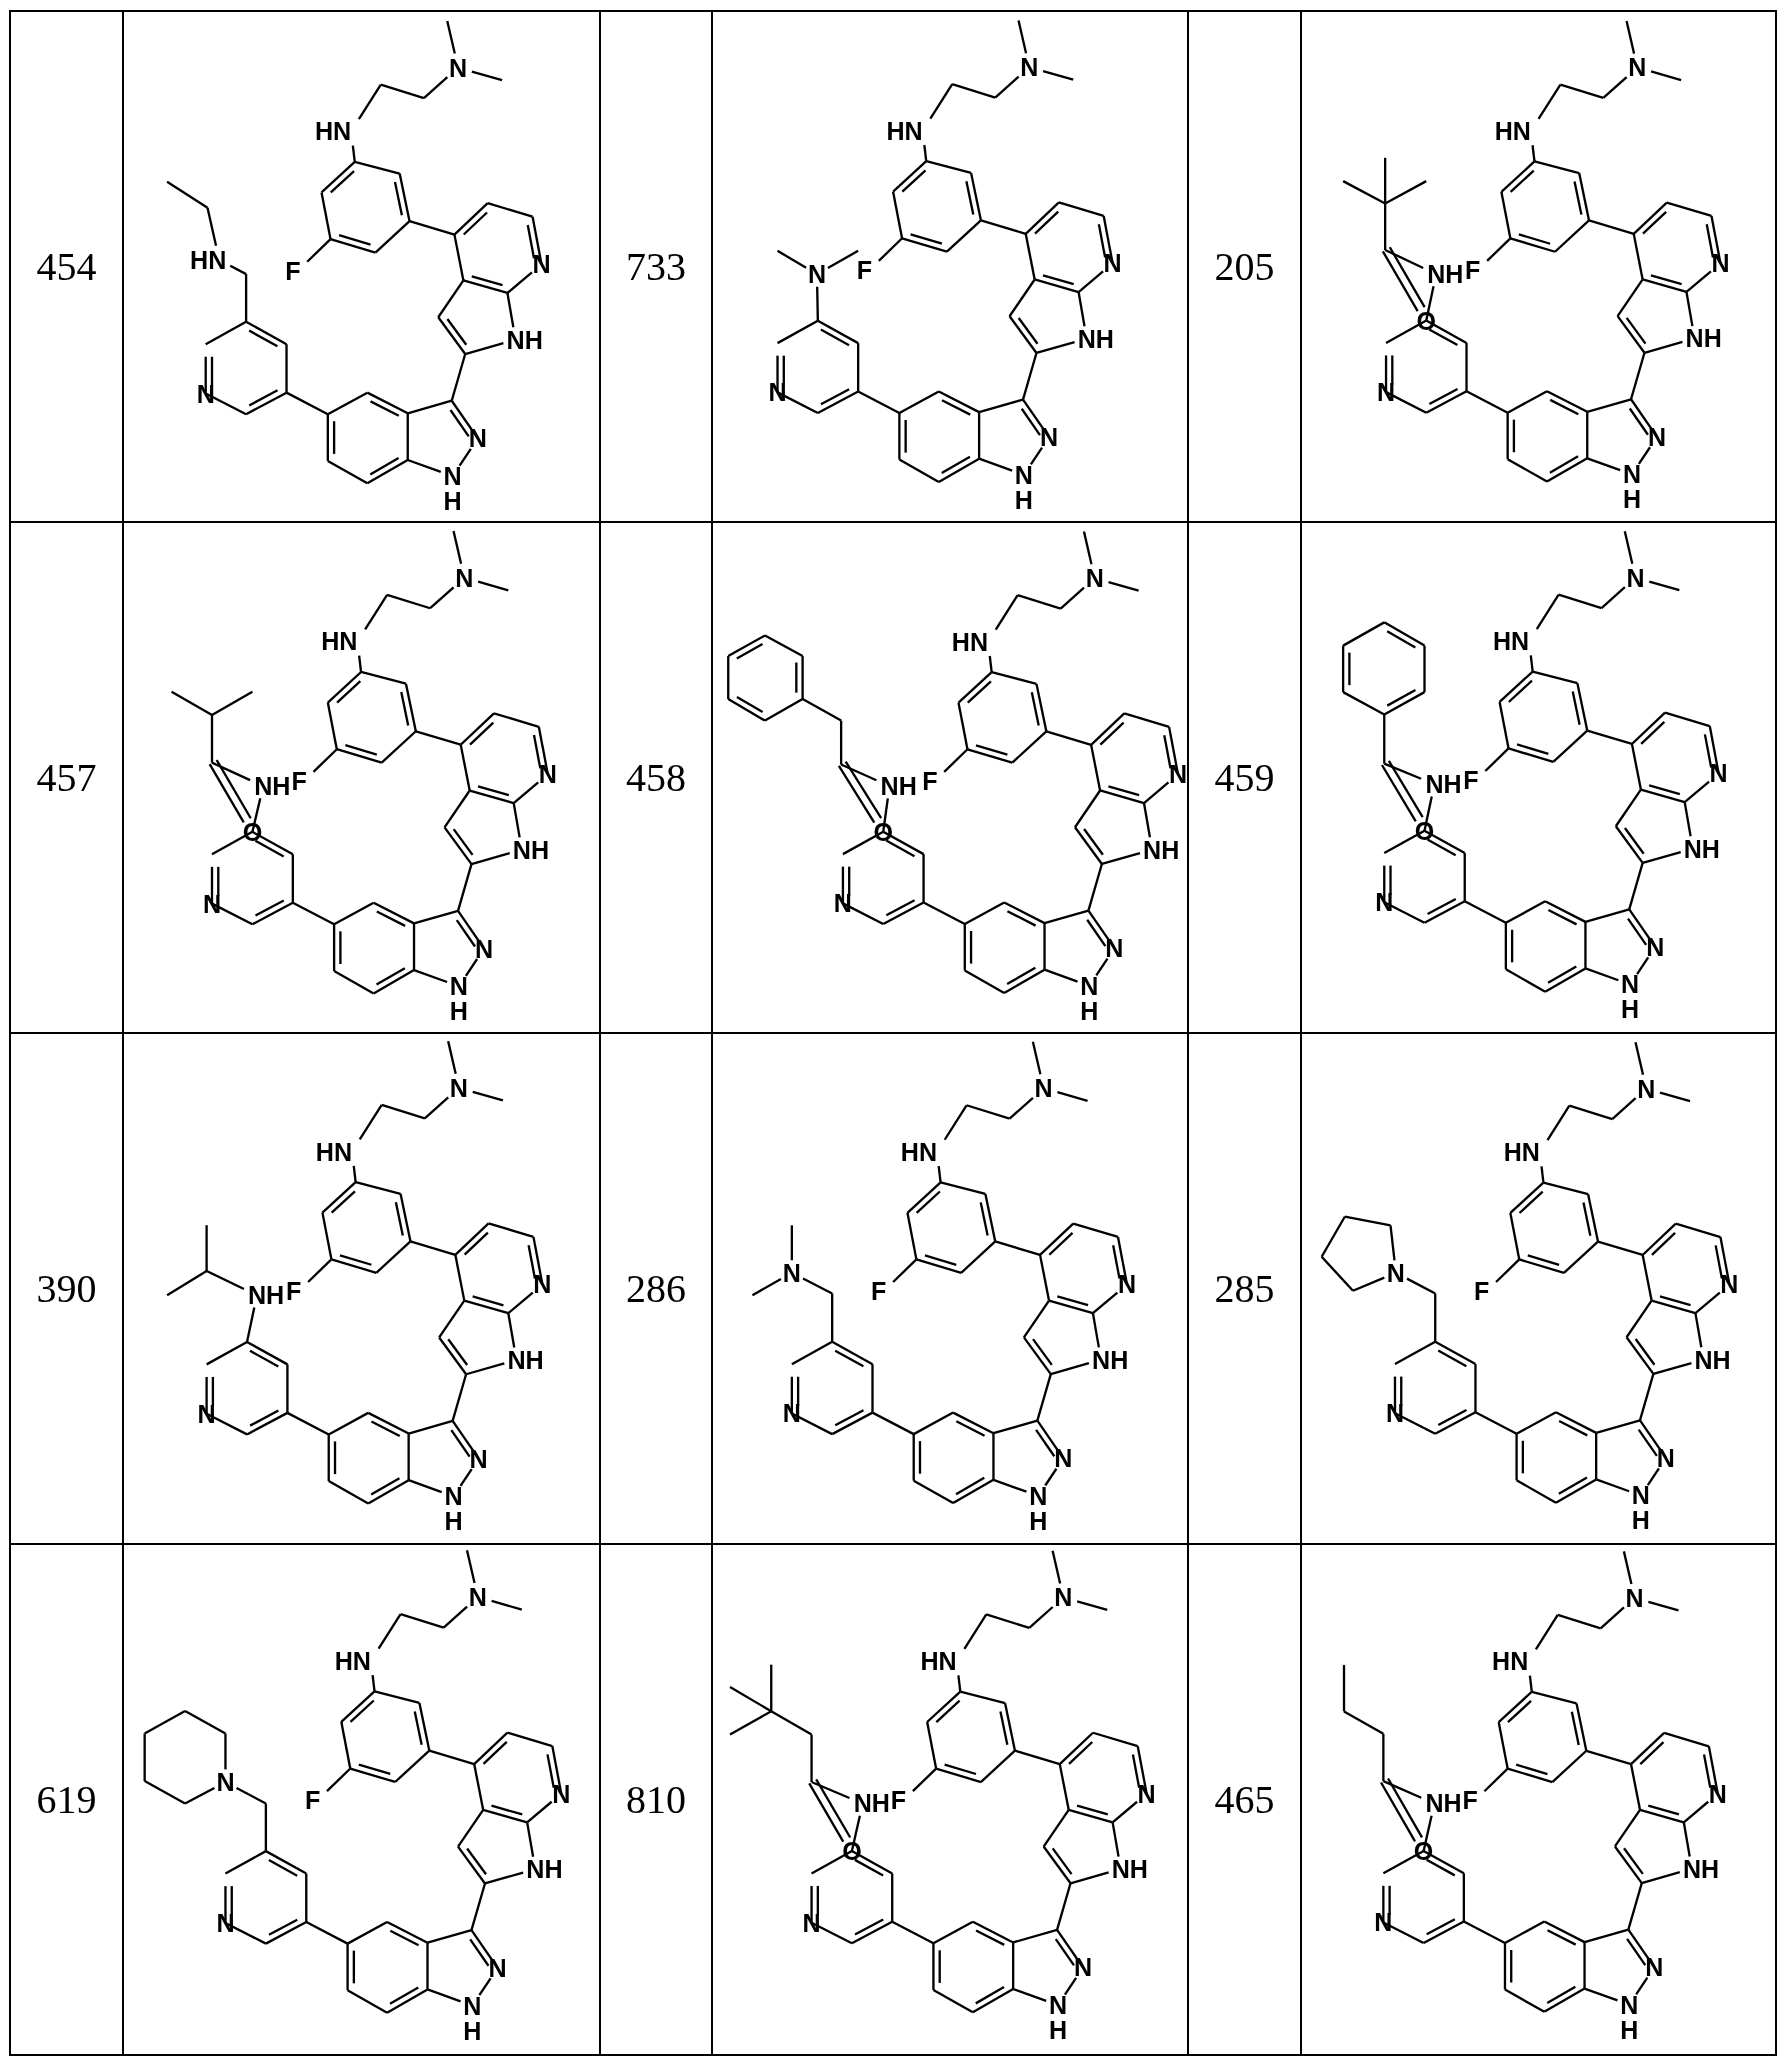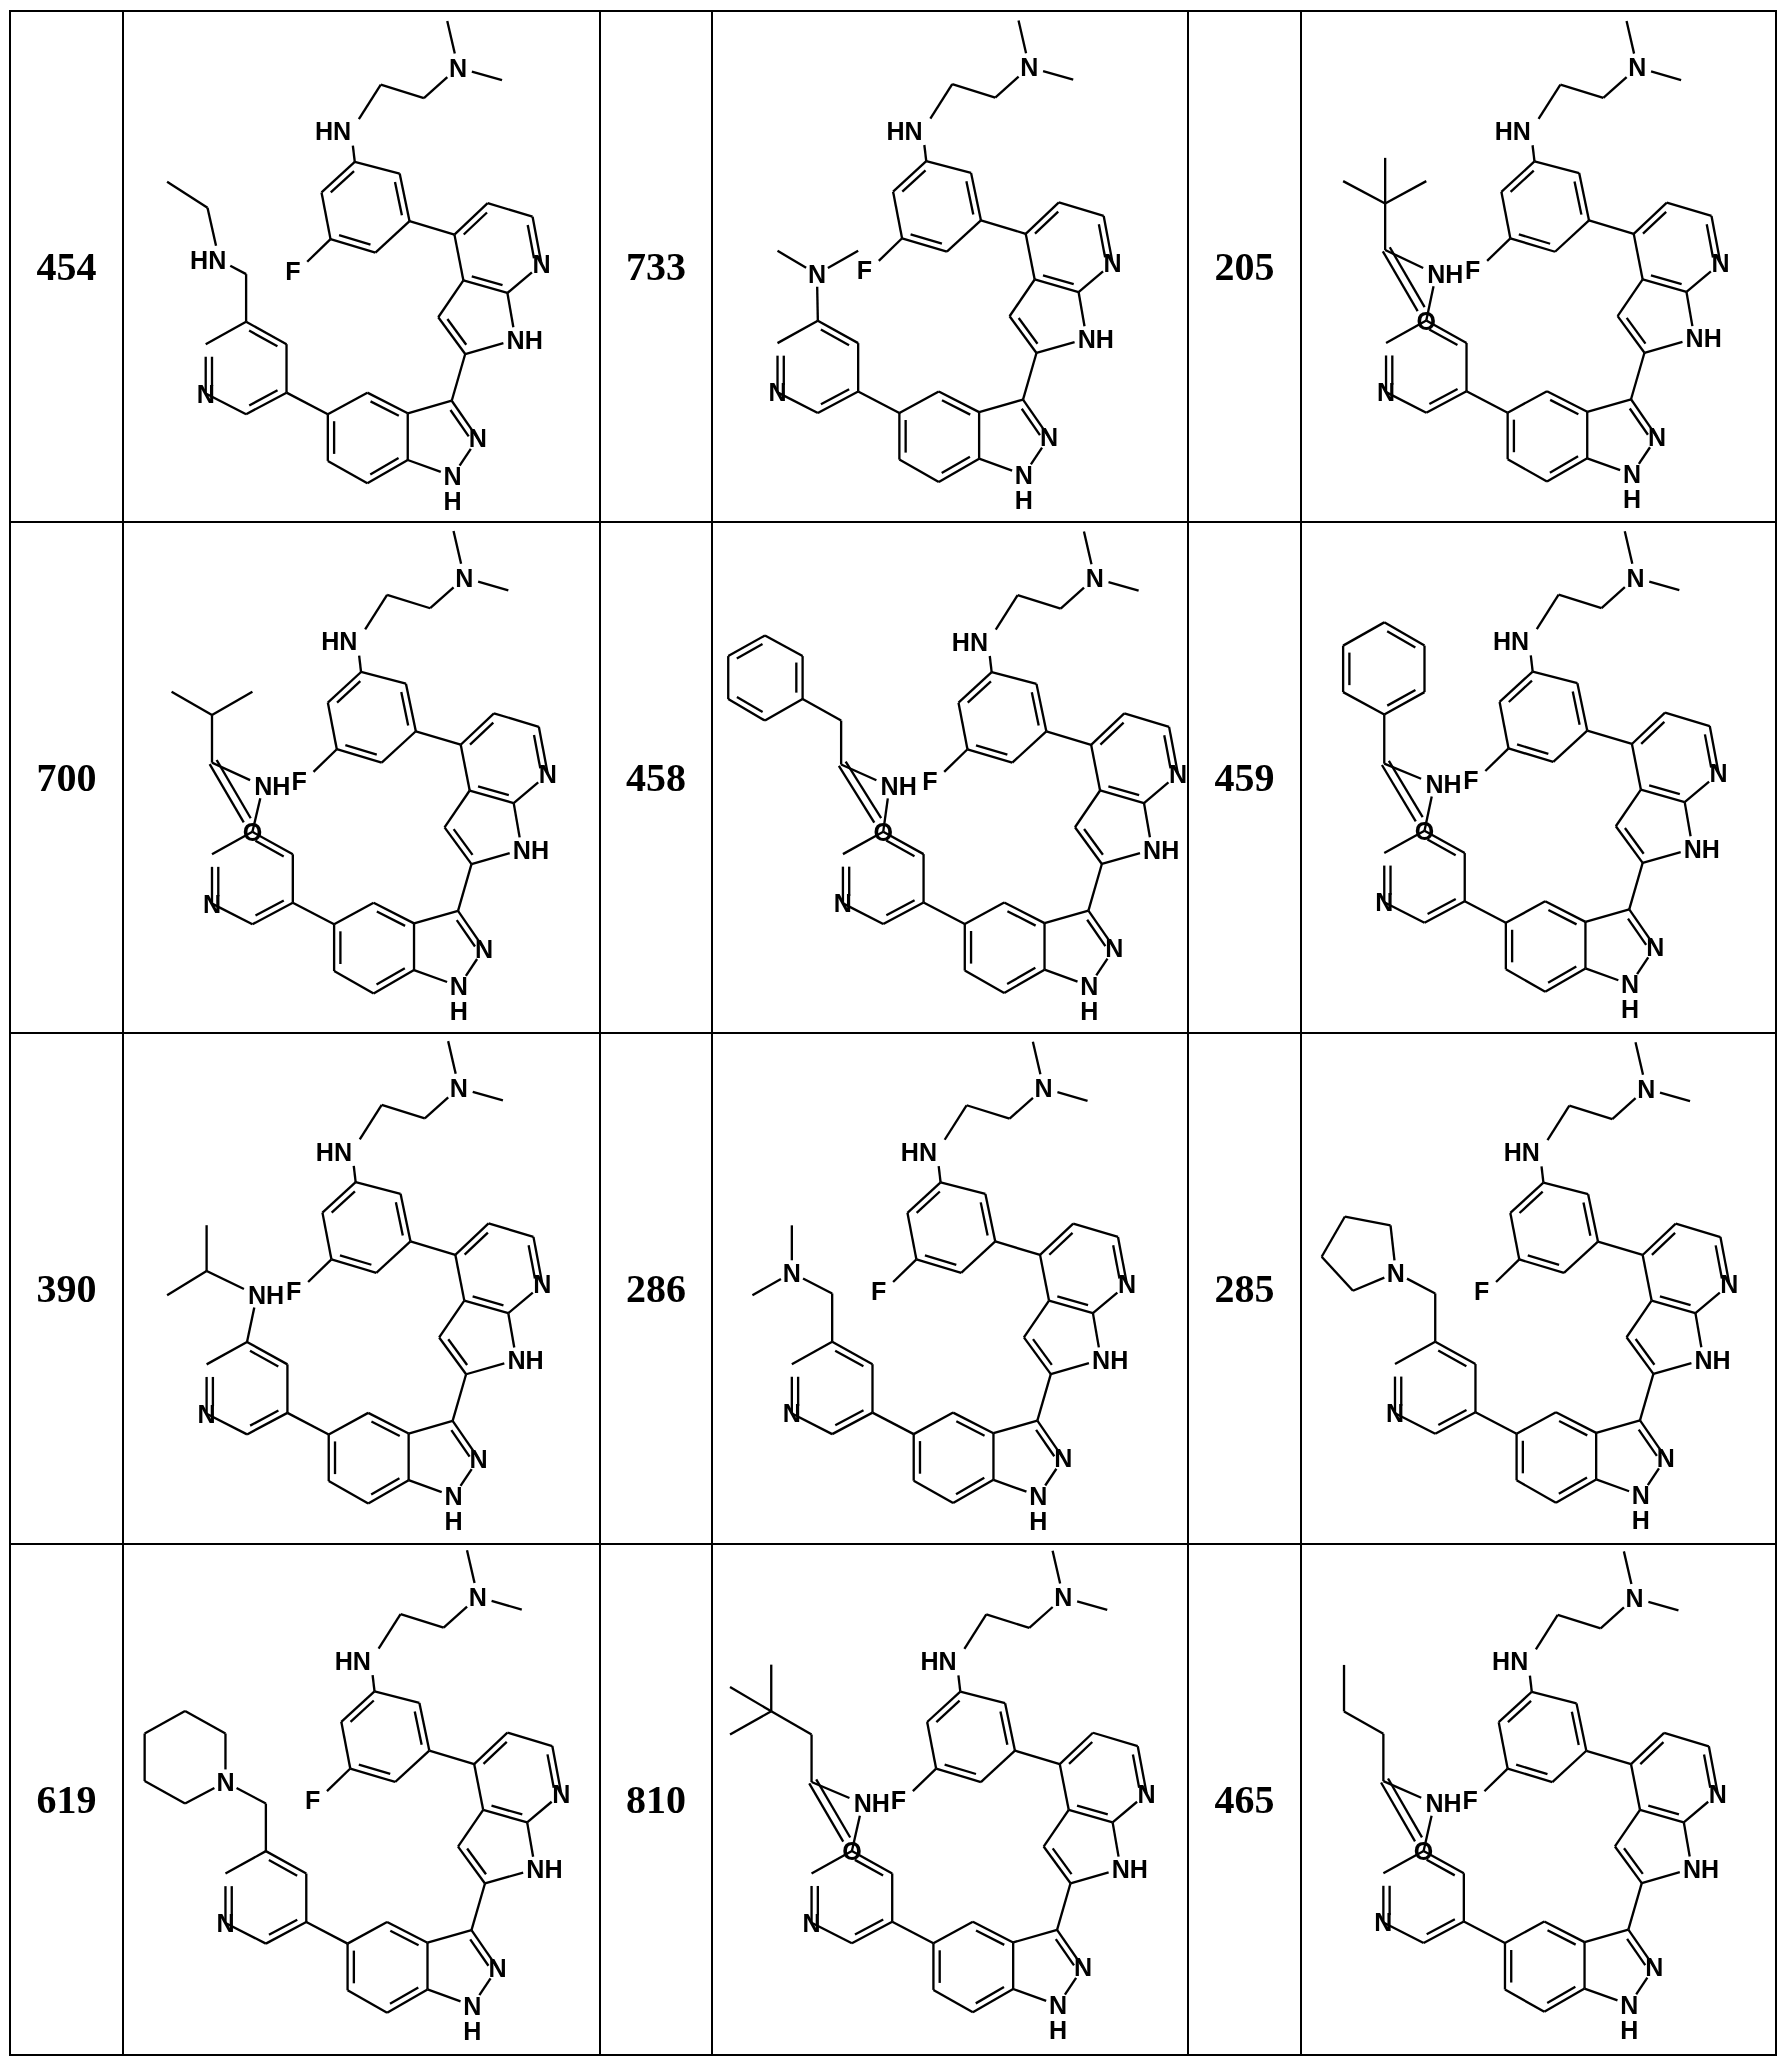--- a/index.html
+++ b/index.html
@@ -7,21 +7,21 @@
   table.cmpd {
     position: absolute; left: 9px; top: 10px;
     border-collapse: collapse; table-layout: fixed;
   }
   table.cmpd td {
     border: 2.7px solid #000; padding: 0; height: 509px; vertical-align: middle;
   }
   td.num {
     text-align: center;
     font-family: "Liberation Serif", "DejaVu Serif", serif;
-    font-weight: bold; font-size: 40px; color: #000;
+    font-weight: normal; font-size: 40px; color: #000;
   }
   td.struct svg { display: block; width: 100%; height: 509px; }
   svg line { stroke: #000; stroke-width: 2.6; stroke-linecap: butt; }
   svg text {
     font-family: "Liberation Sans", "DejaVu Sans", sans-serif;
     font-weight: bold; font-size: 28px; fill: #000;
   }
 </style>
 </head>
 <body>
@@ -261,21 +261,21 @@
             <line x1="93" y1="264" x2="93" y2="212"></line>
             <line x1="93" y1="212" x2="93" y2="161"></line>
             <line x1="93" y1="212" x2="46" y2="187"></line>
             <line x1="93" y1="212" x2="139" y2="187"></line>
             <text x="139" y="353" text-anchor="middle">O</text>
             <text x="140" y="301" text-anchor="start">NH</text>
           </svg>
         </td>
     </tr>
     <tr>
-      <td class="num">700</td>
+      <td class="num">457</td>
       <td class="struct">
           <svg viewBox="0 0 529 565">
             <line x1="143" y1="343" x2="188" y2="368"></line>
             <line x1="146.35049948174958" y1="352.86910093285076" x2="177.85049948174958" y2="370.36910093285076"></line>
             <line x1="188" y1="368" x2="188" y2="422"></line>
             <line x1="188" y1="422" x2="143" y2="446"></line>
             <line x1="177.9558823529412" y1="419.4235294117647" x2="146.4558823529412" y2="436.2235294117647"></line>
             <line x1="143" y1="446" x2="98" y2="423"></line>
             <line x1="98" y1="423" x2="98" y2="382"></line>
             <line x1="105" y1="414.75" x2="105" y2="382"></line>

